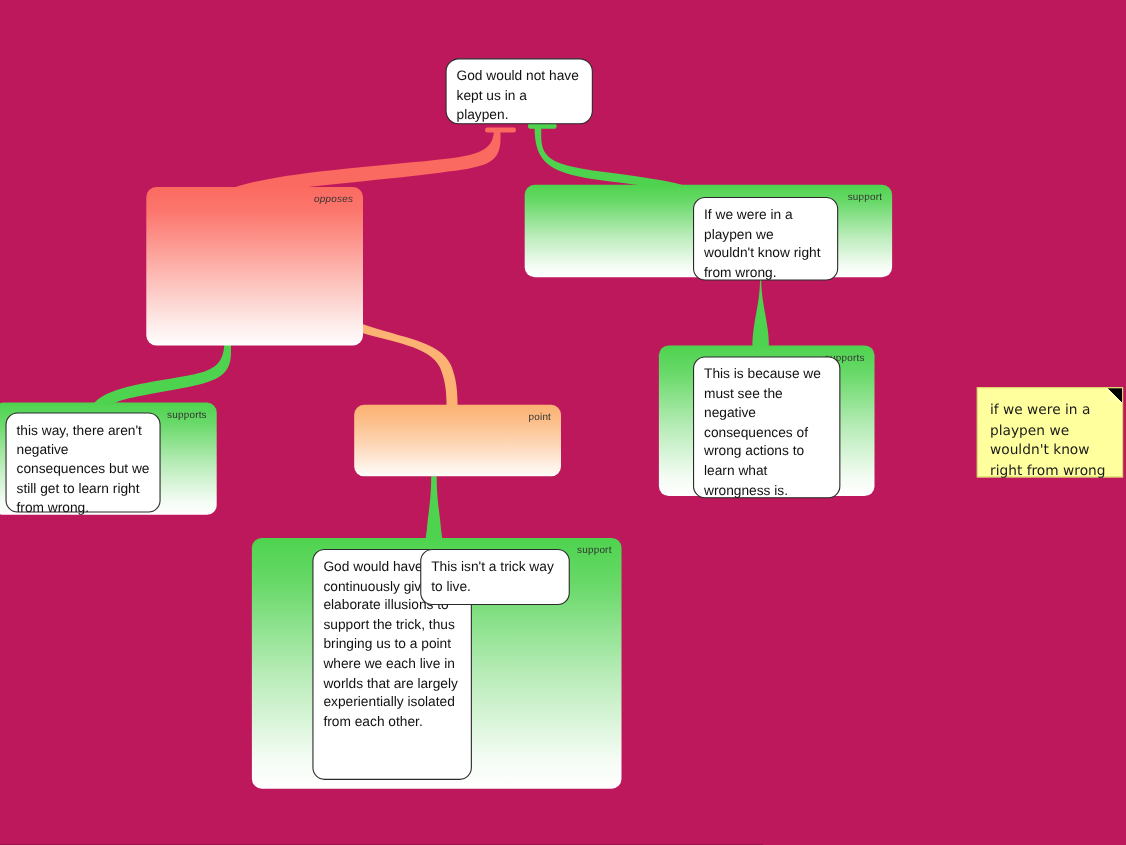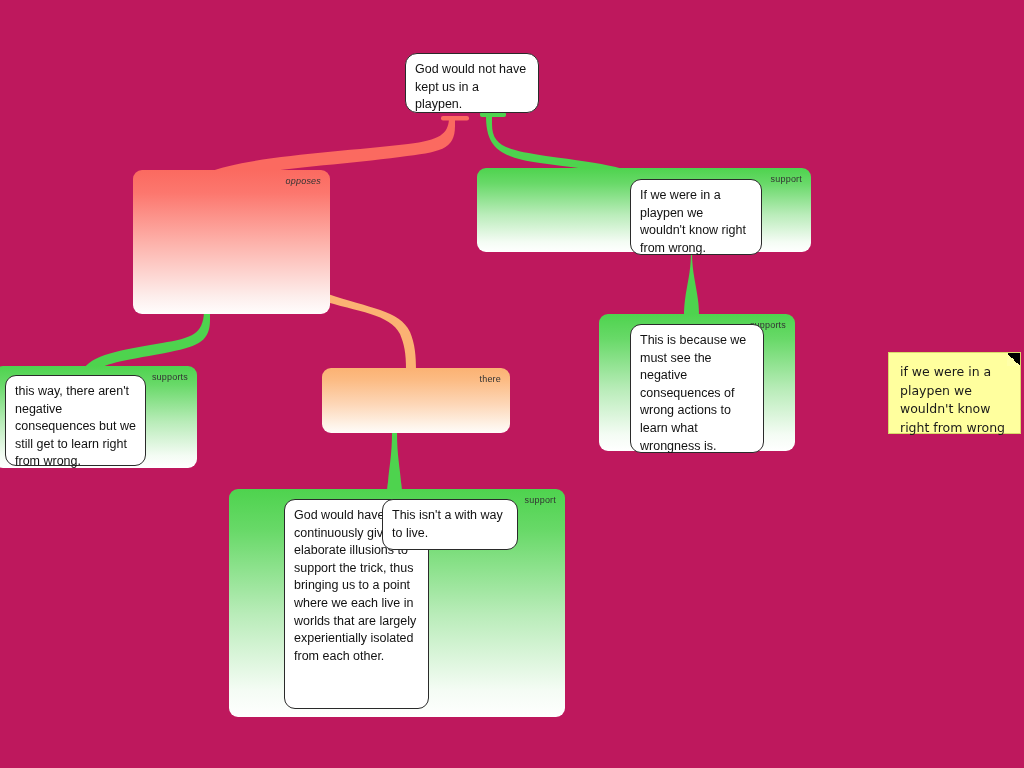--- a/index.html
+++ b/index.html
@@ -118,37 +118,37 @@
   </div>
 
   <div class="group support" style="left:-6px;top:366px;width:203px;height:102px;">
     <span class="role">supports</span>
     <div class="card" style="left:11px;top:9px;width:141px;height:91px;">
       <span>this way, there aren't negative consequences but we still get to learn right from wrong.</span>
     </div>
   </div>
 
   <div class="group rebut" style="left:322px;top:368px;width:188px;height:65px;">
-    <span class="role">there</span>
+    <span class="role">point</span>
   </div>
 
   <div class="group support" style="left:599px;top:314px;width:196px;height:137px;">
     <span class="role">supports</span>
     <div class="card" style="left:11px;top:10px;width:134px;height:129px;margin-left:20px;">
       <span>This is because we must see the negative consequences of wrong actions to learn what wrongness is.</span>
     </div>
   </div>
 
   <div class="group support" style="left:229px;top:489px;width:336px;height:228px;">
     <span class="role">support</span>
     <div class="card" style="left:11px;top:10px;width:145px;height:210px;margin-left:44px;">
       <span>God would have to continuously give us elaborate illusions to support the trick, thus bringing us to a point where we each live in worlds that are largely experientially isolated from each other.</span>
     </div>
     <div class="card" style="left:153px;top:10px;width:136px;height:51px;">
-      <span>This isn't a with way to live.</span>
+      <span>This isn't a trick way to live.</span>
     </div>
   </div>
 
   <div class="sticky" style="left:888px;top:352px;width:133px;height:82px;">
     <span class="fold"></span>
     <span>if we were in a playpen we wouldn't know right from wrong</span>
   </div>
 
 </div>
 

